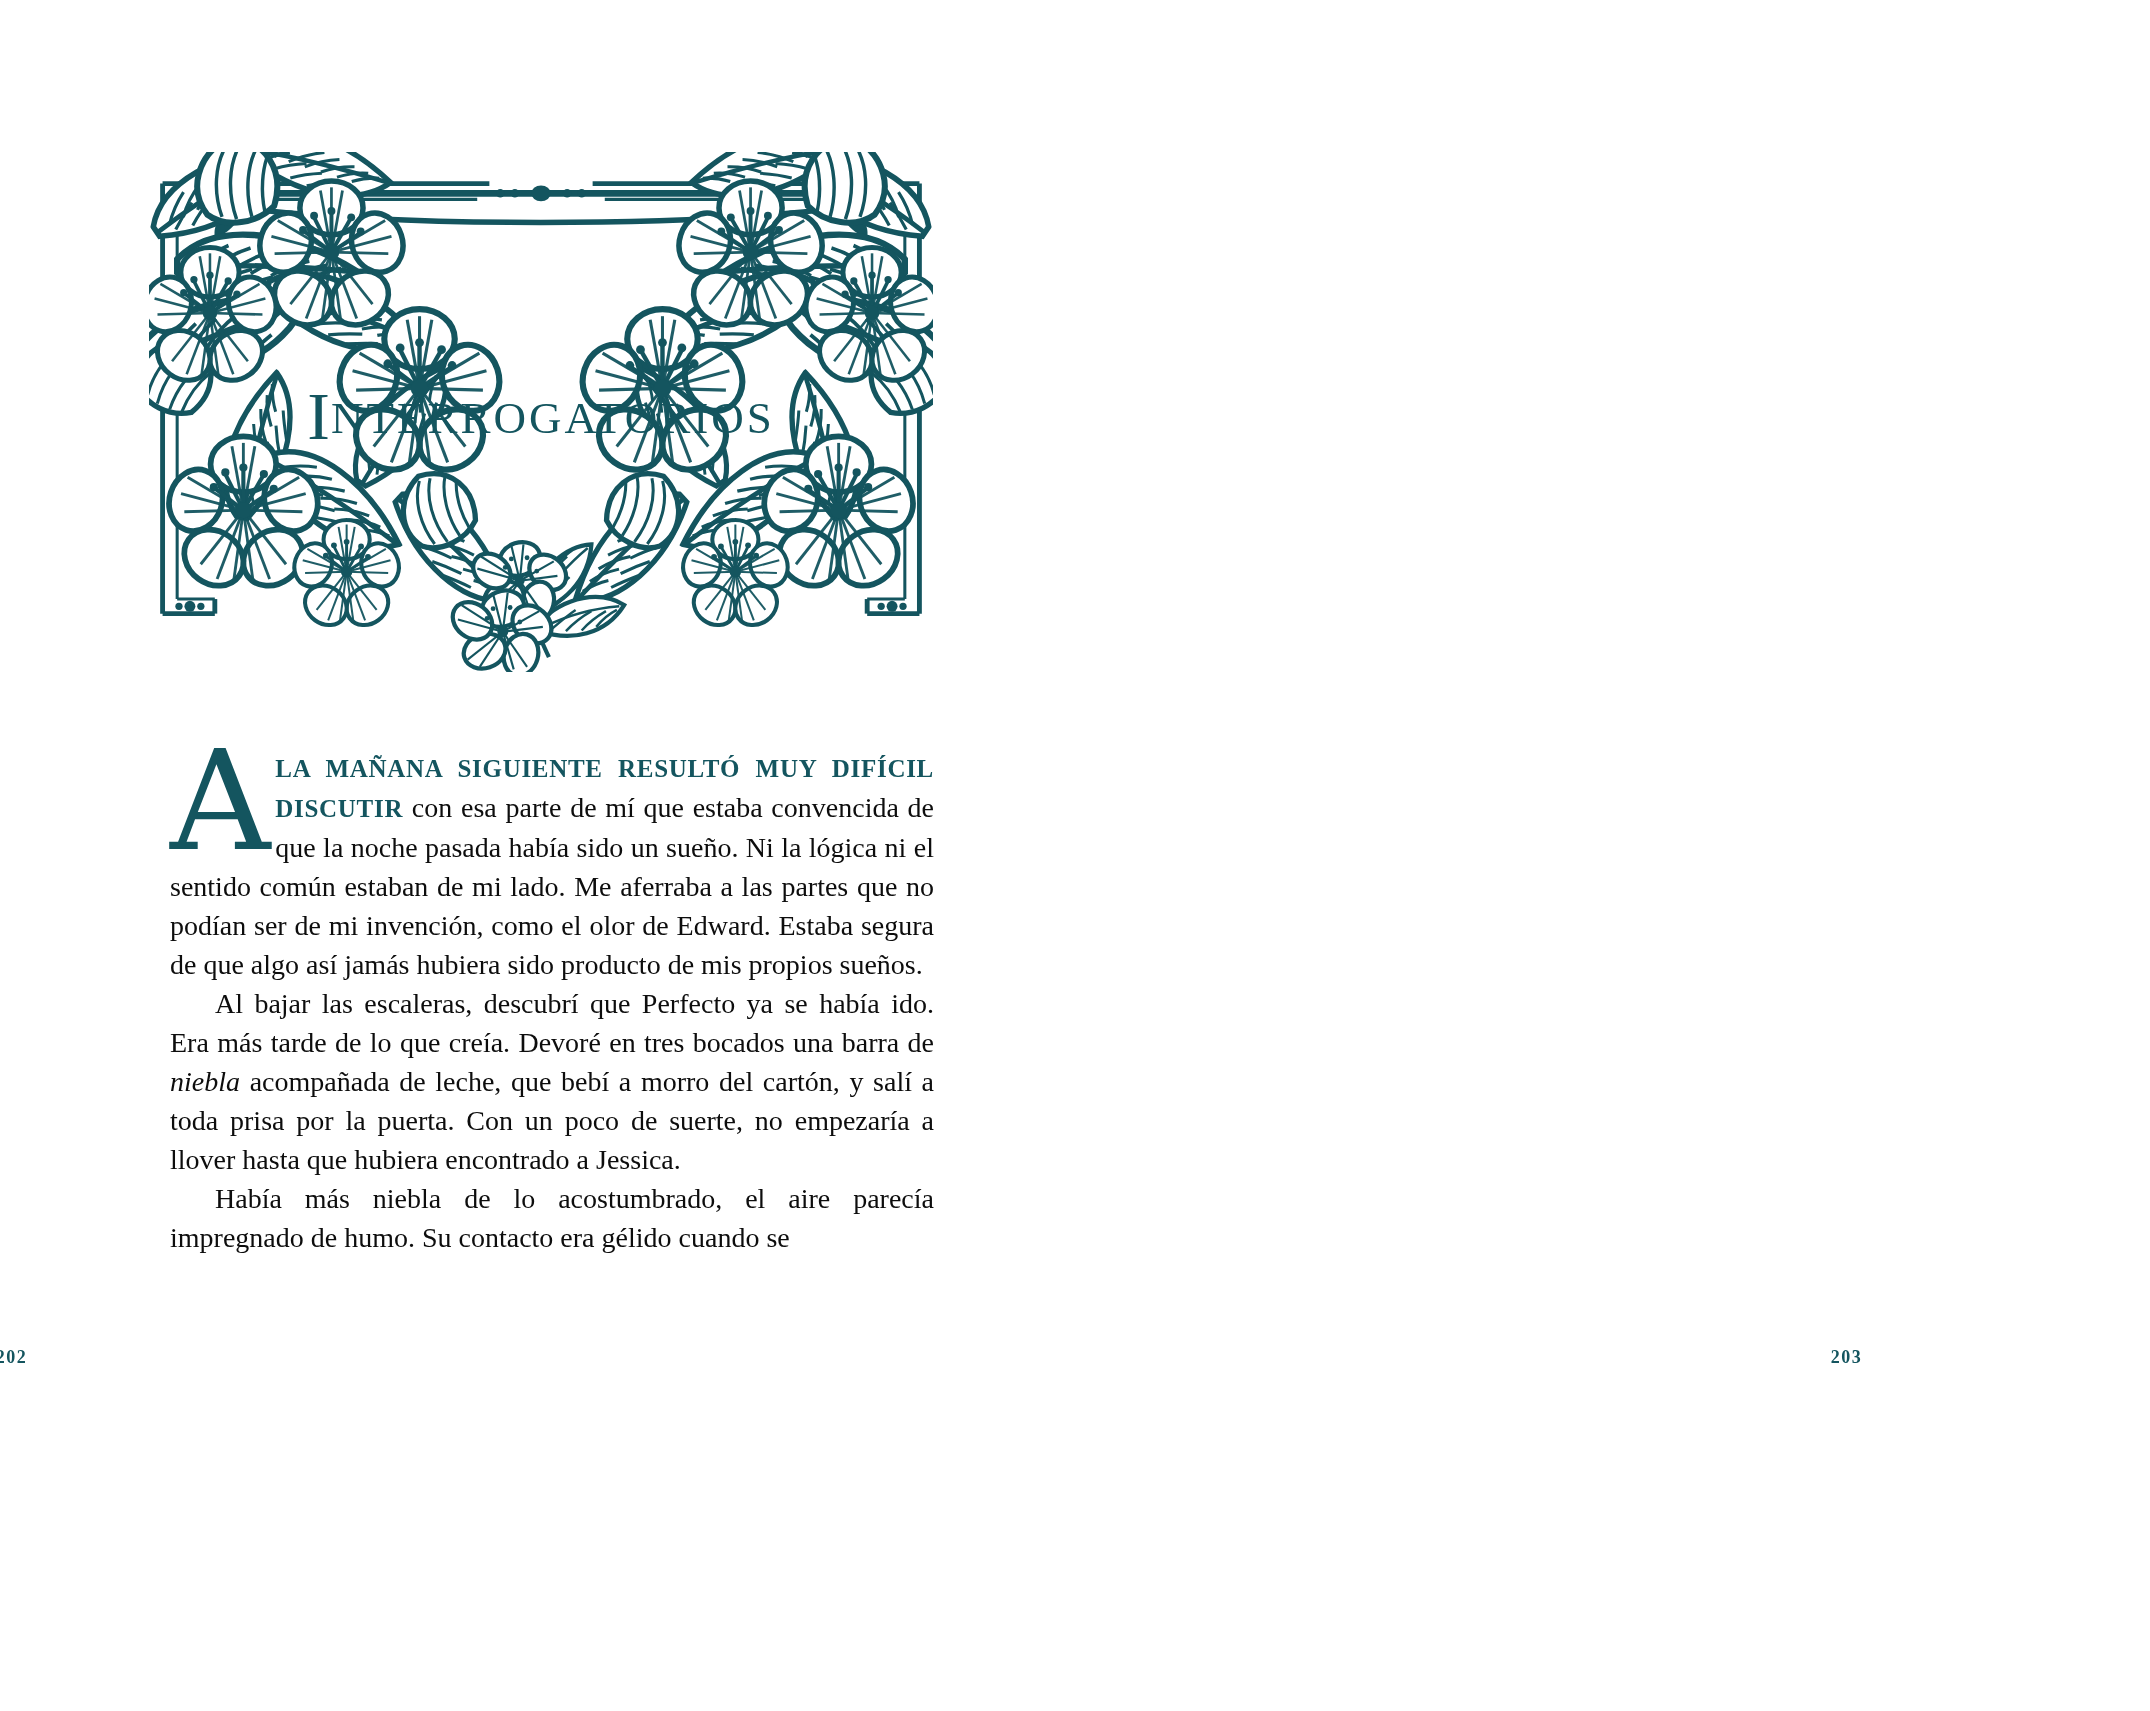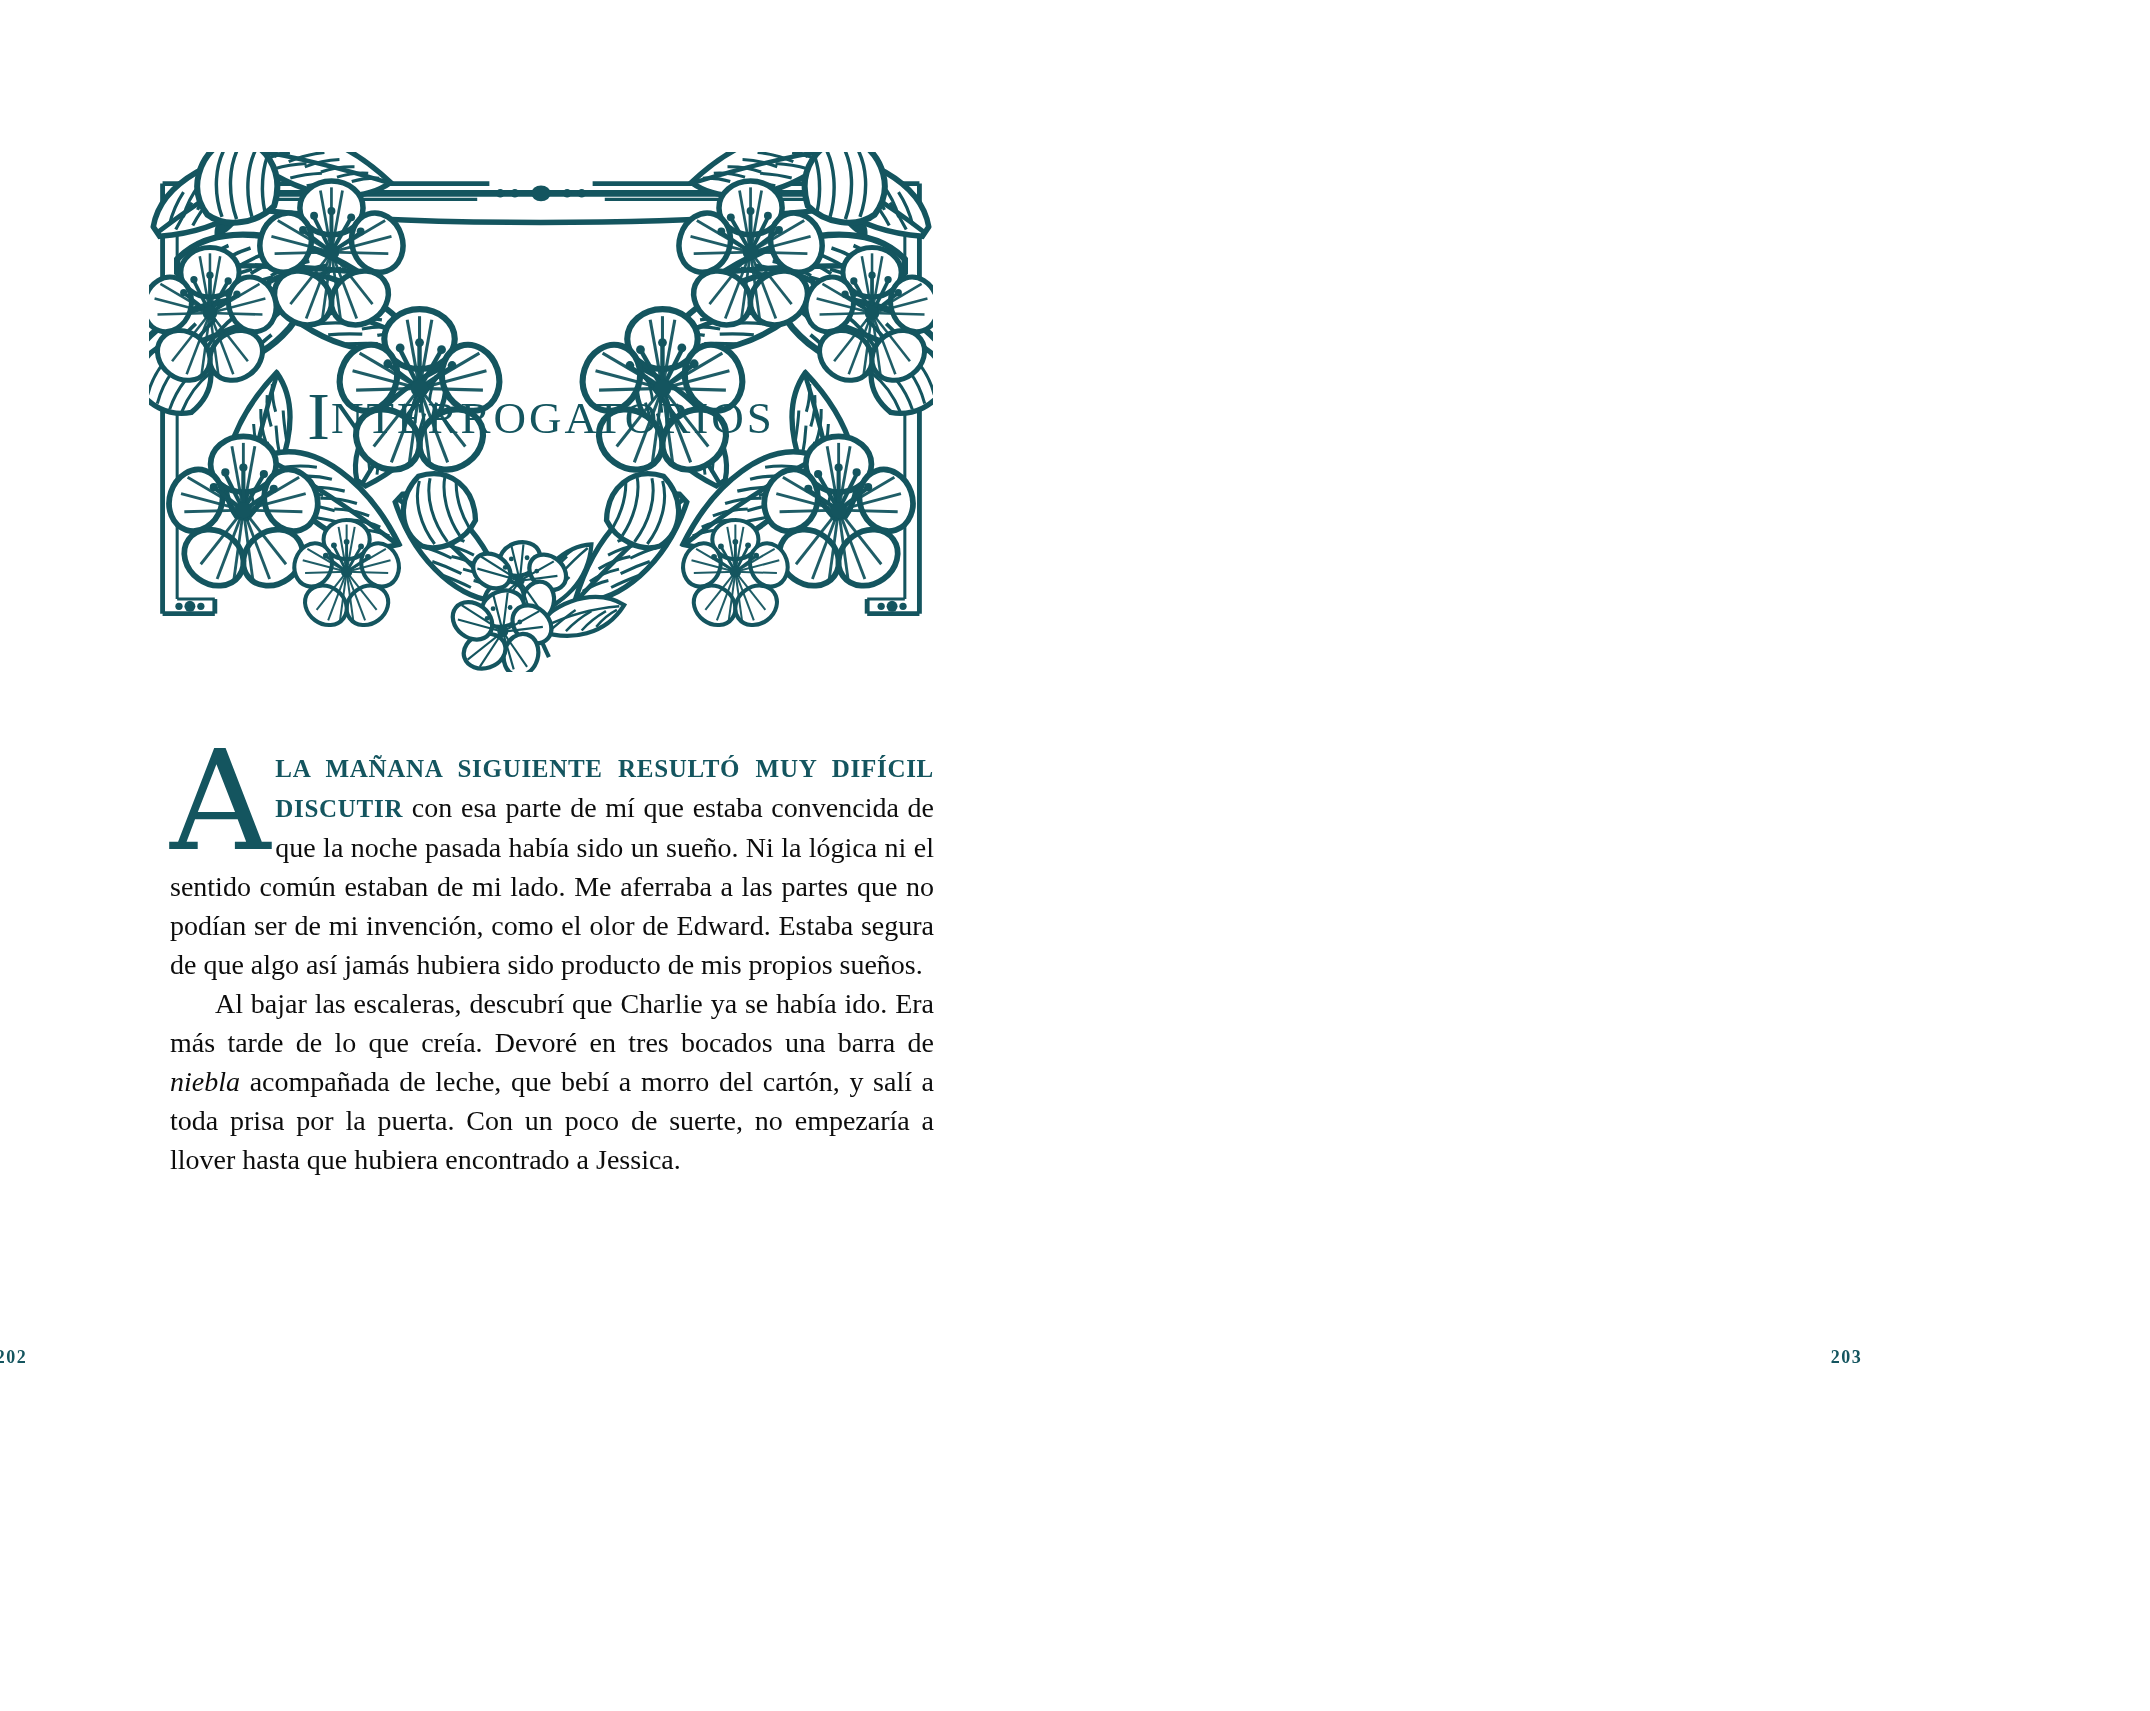--- a/index.html
+++ b/index.html
@@ -382,21 +382,22 @@
               <circle cx="104" cy="124" r="4"></circle>
             <circle cx="120" cy="148" r="4"></circle>
               <circle cx="66" cy="142" r="4"></circle>
           </g>
         </g>
       </svg>
     </div>
 
     <div class="col col-left">
       <p class="first"><span class="dropcap">A</span><span class="smallcaps-open">LA MAÑANA SIGUIENTE RESULTÓ MUY DIFÍCIL DISCUTIR</span><span> con esa parte de mí que estaba convencida de que la noche pasada había sido un sueño. Ni la lógica ni el sentido común estaban de mi lado. Me aferraba a las partes que no podían ser de mi invención, como el olor de Edward. Estaba segura de que algo así jamás hubiera sido producto de mis propios sueños.</span></p>
-      <p><span>Al bajar las escaleras, descubrí que Charlie ya se había ido. Era más tarde de lo que creía. Devoré en tres bocados una barra de </span><span class="ital">niebla</span><span> acompañada de leche, que bebí a morro del cartón, y salí a toda prisa por la puerta. Con un poco de suerte, no empezaría a llover hasta que hubiera encontrado a Jessica.</span></p>
+      <p><span>Al bajar las escaleras, descubrí que Perfecto ya se había ido. Era más tarde de lo que creía. Devoré en tres bocados una barra de </span><span class="ital">niebla</span><span> acompañada de leche, que bebí a morro del cartón, y salí a toda prisa por la puerta. Con un poco de suerte, no empezaría a llover hasta que hubiera encontrado a Jessica.</span></p>
+      <p>Había más niebla de lo acostumbrado, el aire parecía impregnado de humo. Su contacto era gélido cuando se</p>
     </div>
 
     <div class="folio folio-left">202</div>
   </div>
 
   <div class="page page-right">
 
     <div class="folio folio-right">203</div>
   </div>
 

